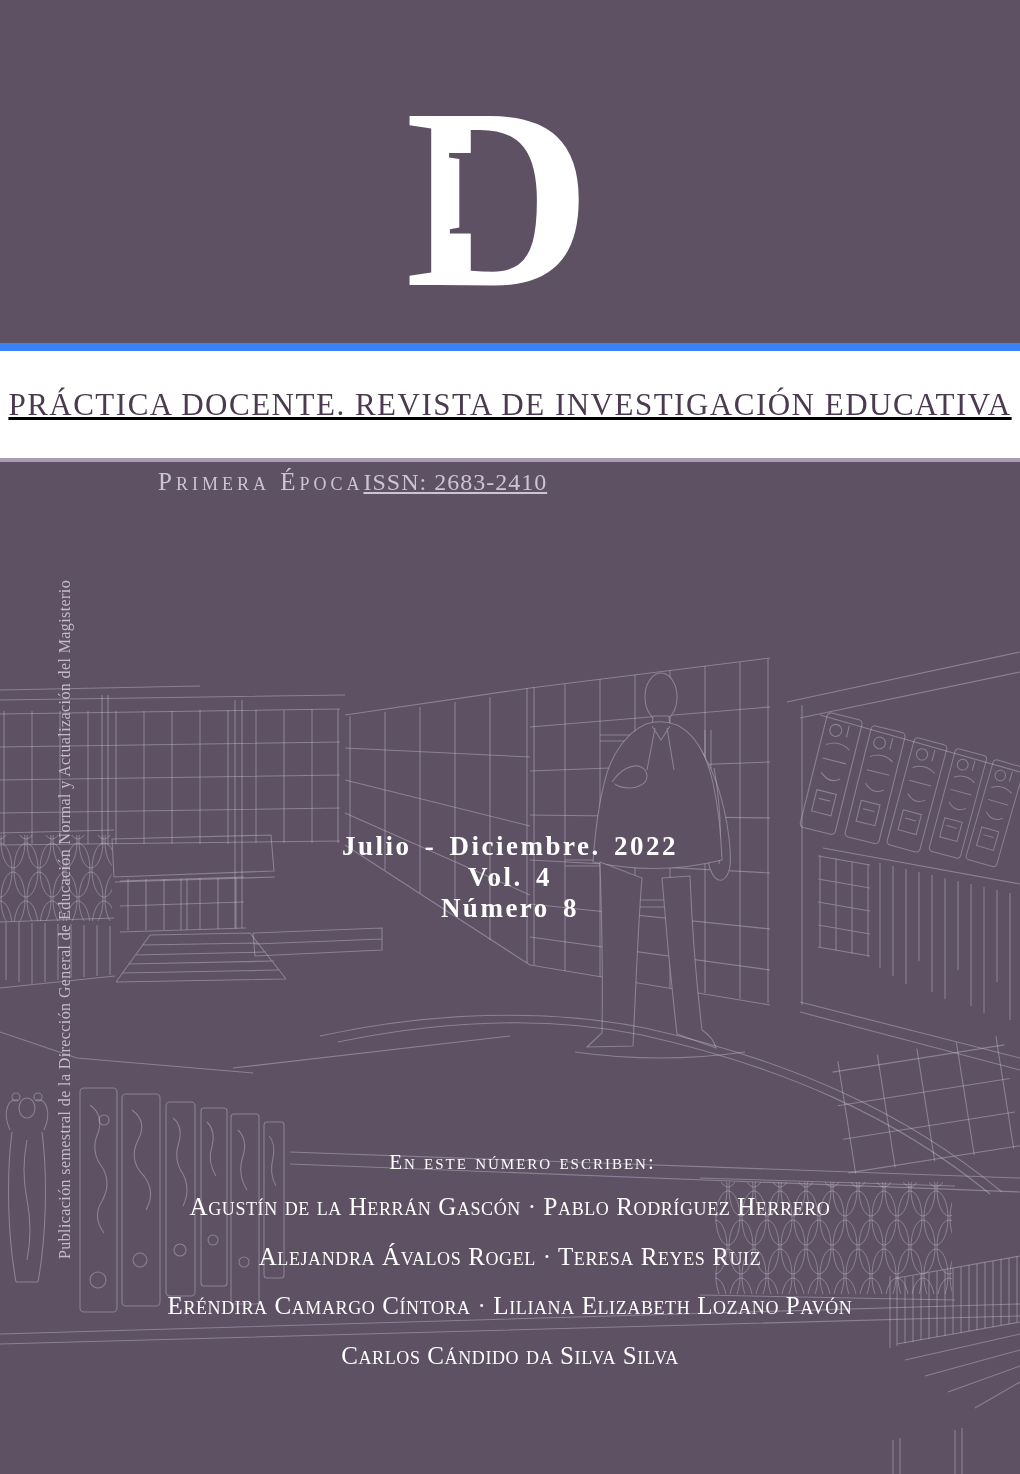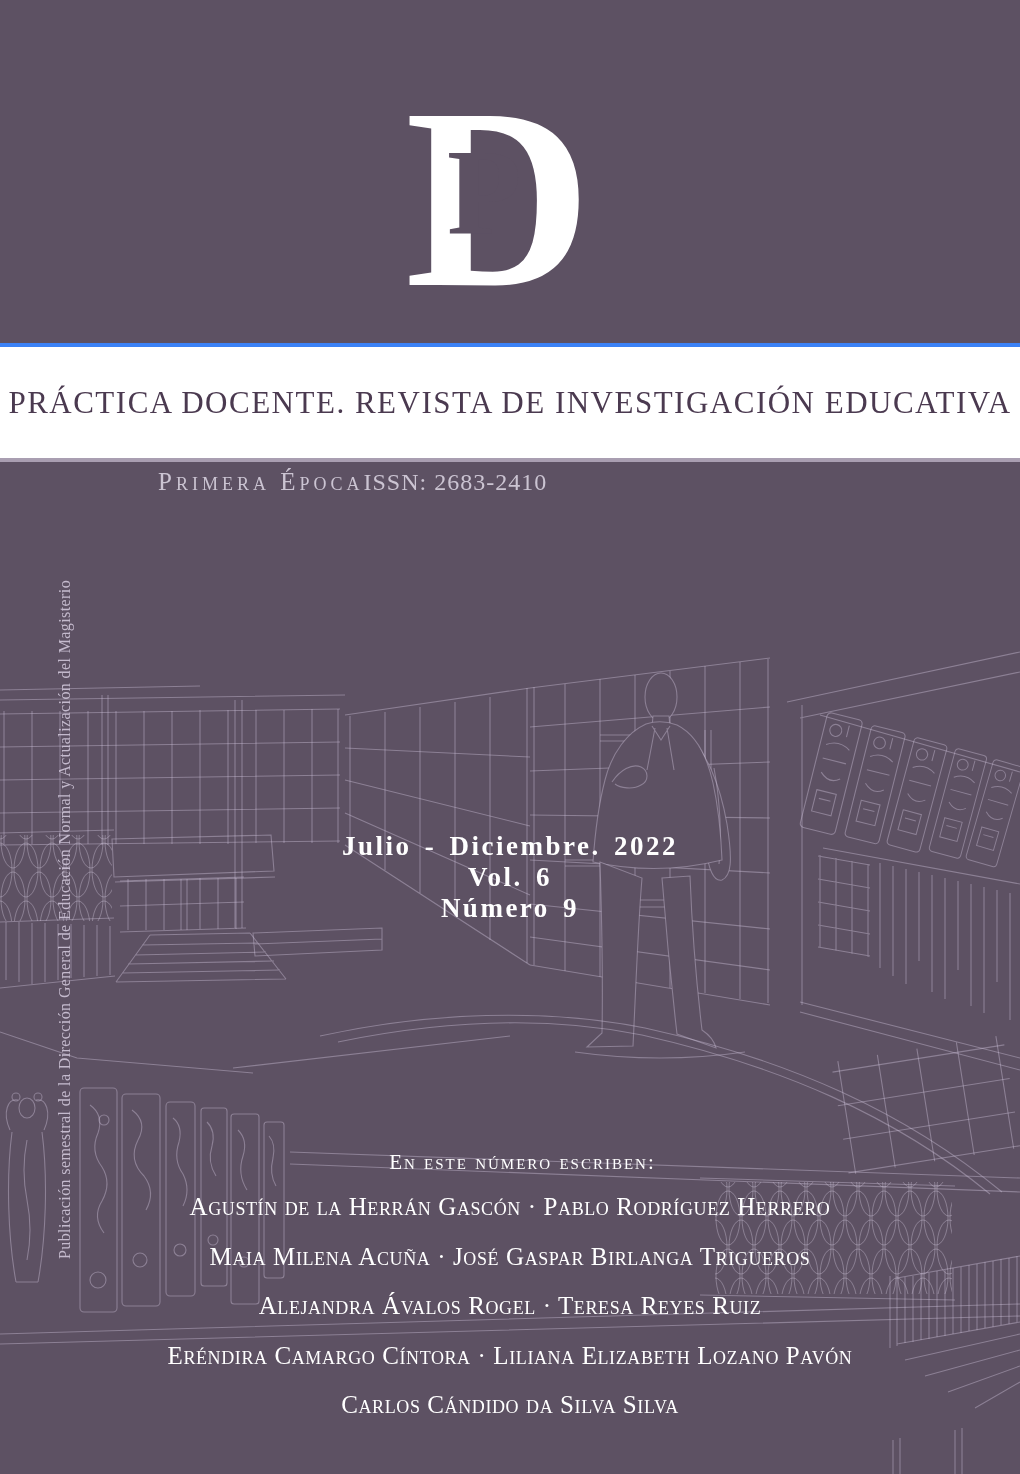--- a/index.html
+++ b/index.html
@@ -9,35 +9,35 @@
     background:#5d5163;
     font-family:"Liberation Serif", serif;
   }
   
   .lineart{position:absolute;left:0;top:0;width:1020px;height:1474px;pointer-events:none;}
   
   .logo-svg{position:absolute;left:395px;top:95px;}
   
   .title-band{
     position:absolute;left:0;top:343px;width:100%;height:119px;box-sizing:border-box;
-    background:#ffffff;border-top:4px solid #3b82f6;border-bottom:4px solid #a99eb1;
-    display:flex;align-items:center;justify-content:center;
+    background:#ffffff;border-top:8px solid #3b82f6;border-bottom:4px solid #a99eb1;
+    display:flex;align-items:center;justify-content:center;text-decoration:underline;
   }
   .journal-title{
     margin:0;font-size:31px;font-weight:normal;color:#4b3a50;
     letter-spacing:1.5px;white-space:nowrap;
   }
   
   .meta-row{
     position:absolute;left:0;top:468px;width:100%;box-sizing:border-box;
     padding:0 158px;display:flex;justify-content:flex-start;align-items:baseline;
     color:#cbc4d2;
   }
   .epoch{font-variant:small-caps;font-size:25px;letter-spacing:4px;}
-  .issn{font-size:24px;letter-spacing:1px;}
+  .issn{font-size:24px;letter-spacing:1px;text-decoration:underline;}
   
   .side-note{
     position:absolute;left:56px;top:503px;height:756px;
     writing-mode:vertical-rl;transform:rotate(180deg);
     font-size:16px;letter-spacing:.4px;color:#c4bacd;white-space:nowrap;
   }
   
   .issue-info{
     position:absolute;left:0;top:831px;width:100%;text-align:center;
     color:#ffffff;font-weight:bold;font-size:27px;line-height:31px;
@@ -205,26 +205,25 @@
 
   <div class="meta-row">
     <span class="epoch">Primera Época</span>
     <span class="issn">ISSN: 2683-2410</span>
   </div>
 
   <div class="side-note">Publicación semestral de la Dirección General de Educación Normal y Actualización del Magisterio</div>
 
   <div class="issue-info">
     <div>Julio - Diciembre. 2022</div>
-    <div>Vol. 6</div>
-    <div>Número 9</div>
+    <div>Vol. 4</div>
+    <div>Número 8</div>
   </div>
 
   <div class="contributors">
     <div class="contrib-heading">En este número escriben:</div>
     <div class="contrib-line">Agustín de la Herrán Gascón · Pablo Rodríguez Herrero</div>
-    <div class="contrib-line">Maia Milena Acuña · José Gaspar Birlanga Trigueros</div>
     <div class="contrib-line">Alejandra Ávalos Rogel · Teresa Reyes Ruiz</div>
     <div class="contrib-line">Eréndira Camargo Cíntora · Liliana Elizabeth Lozano Pavón</div>
     <div class="contrib-line">Carlos Cándido da Silva Silva</div>
   </div>
 
 </div>
 
 </body></html>

